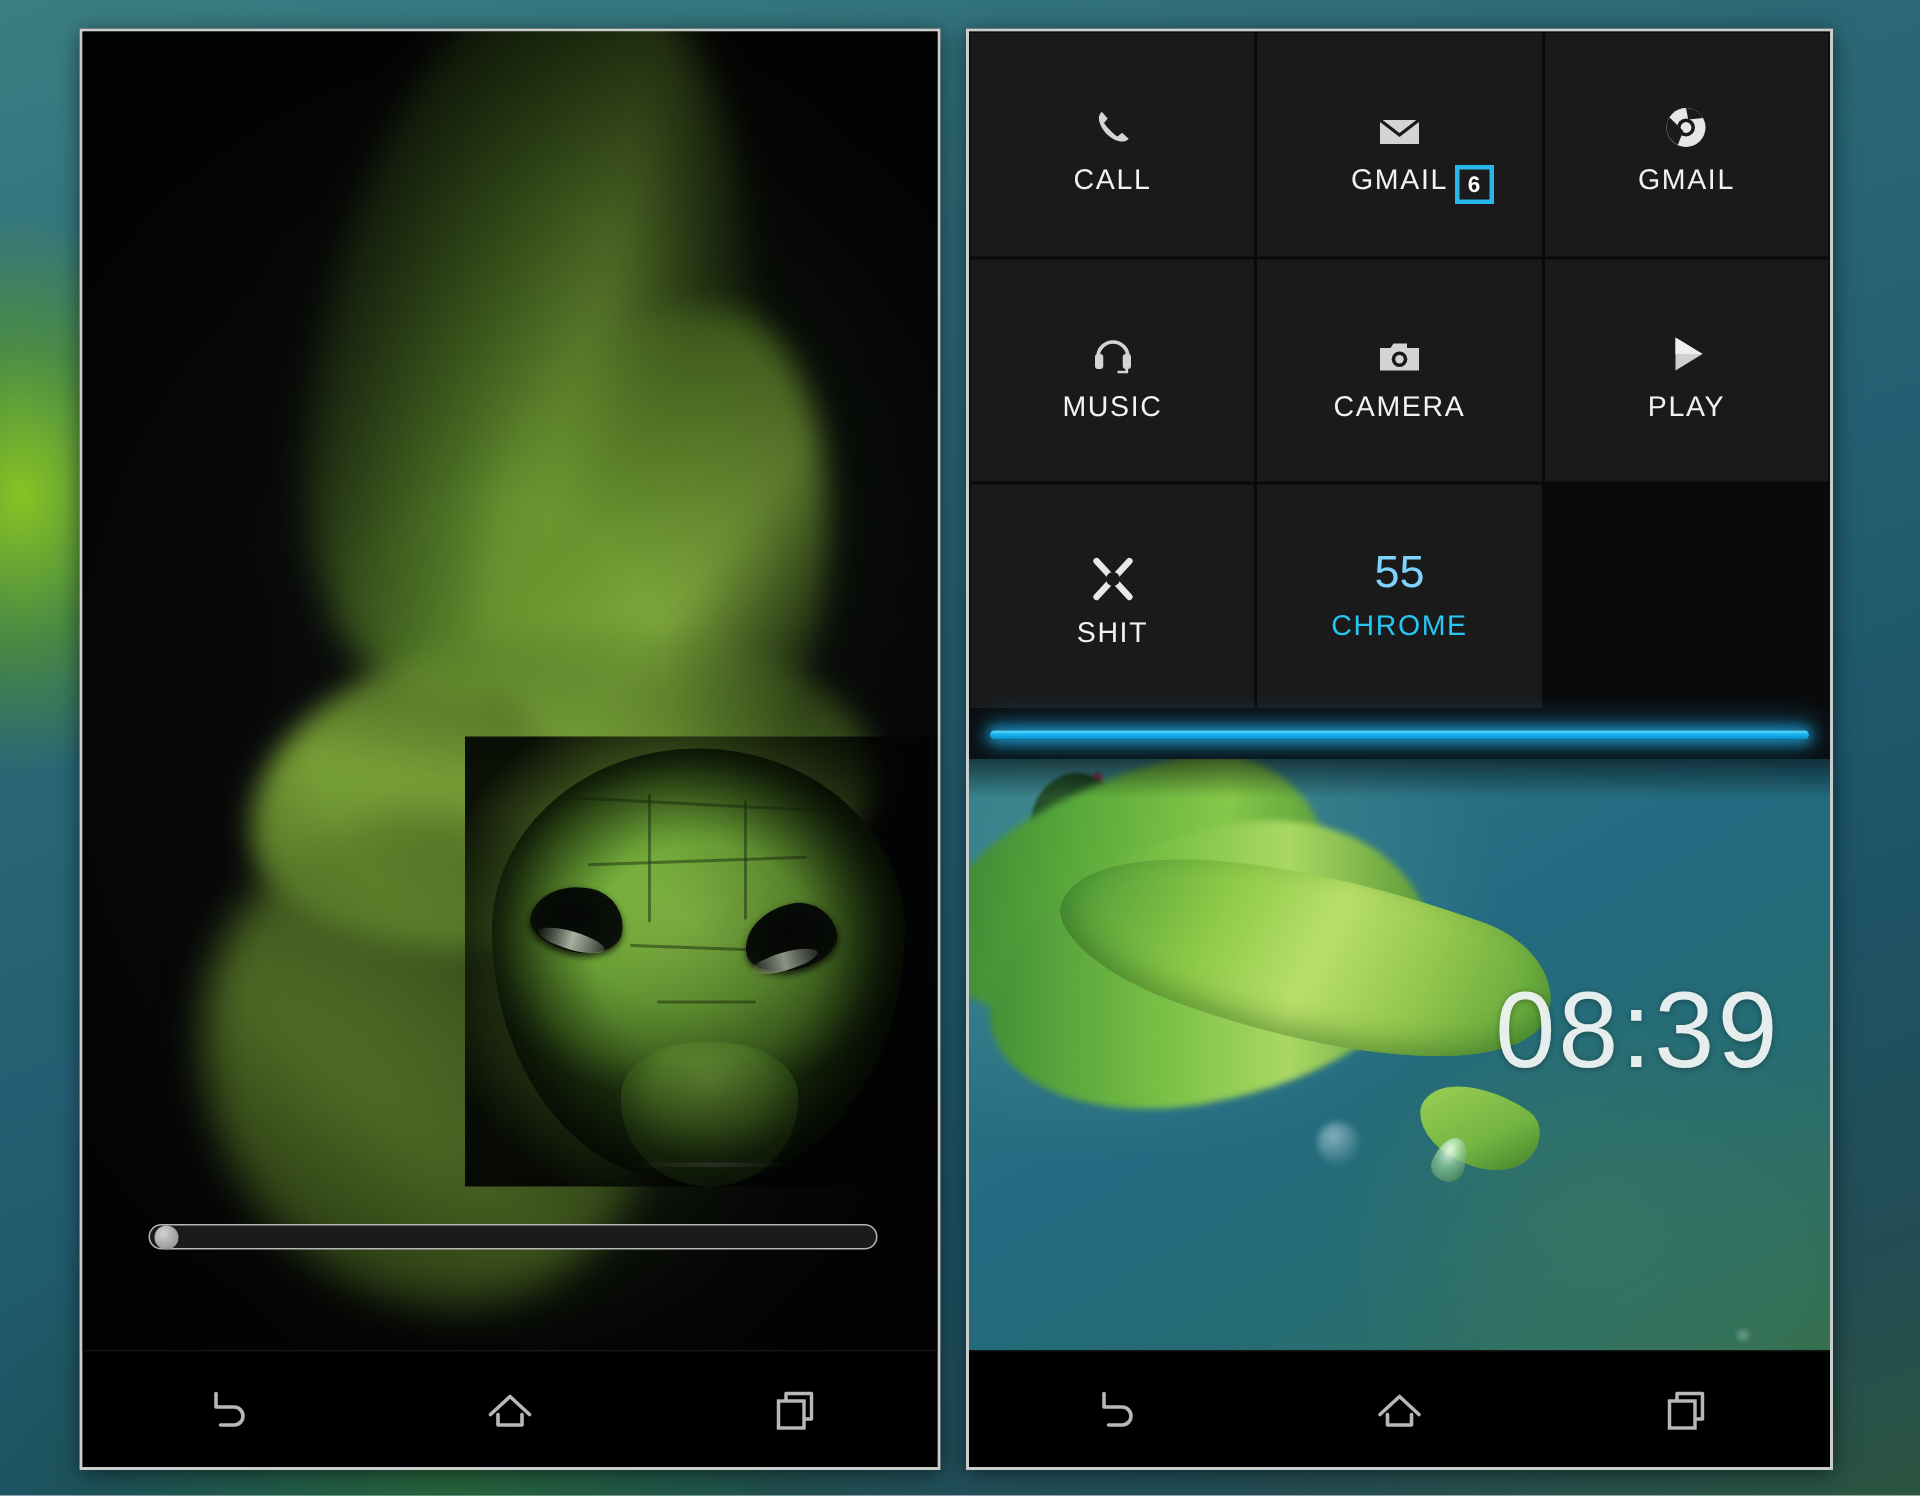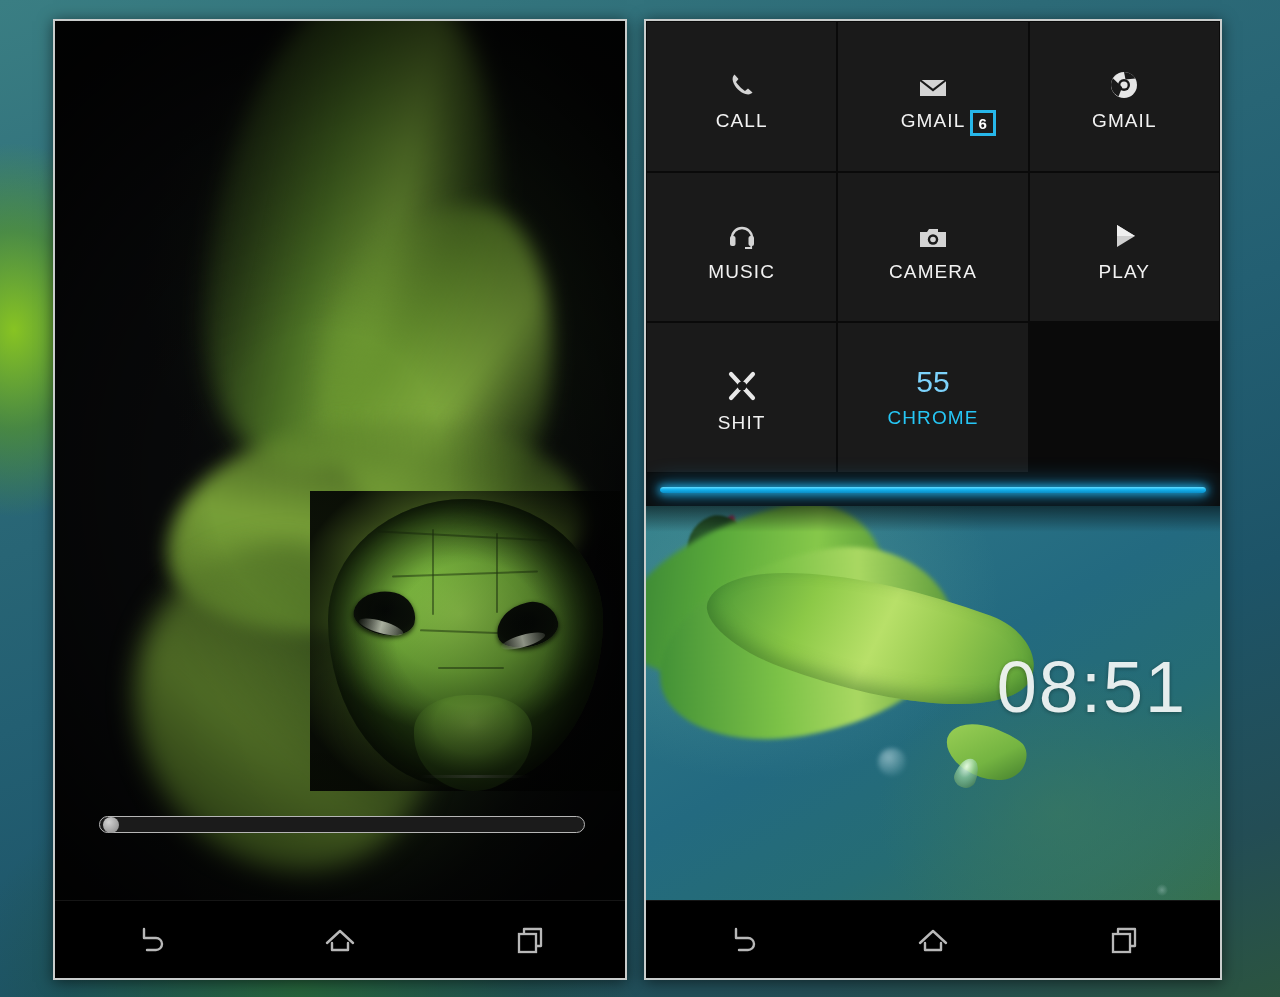--- a/index.html
+++ b/index.html
@@ -423,21 +423,21 @@
       <div class="bud-stem"></div>
       <div class="bud"></div>
       <div class="leaf-a"></div>
       <div class="leaf-b"></div>
       <div class="leaf-main"></div>
       <div class="leaf-tip"></div>
       <div class="droplet"></div>
       <div class="bokeh-1"></div>
       <div class="bokeh-2"></div>
       <div class="wall-topshade"></div>
-      <div class="clock">08:51</div>
+      <div class="clock">08:39</div>
     </div>
   </div>
 
   <div class="navbar">
     <div class="navbtn">
       <span>
         <svg width="34" height="30" viewBox="0 0 34 30">
           <path d="M11 4 L11 13 L23 13 A6 6 0 0 1 23 25 L14 25" fill="none" stroke="#b8b8b8" stroke-width="2.4" stroke-linecap="round" stroke-linejoin="round"></path>
         </svg>
       </span>

